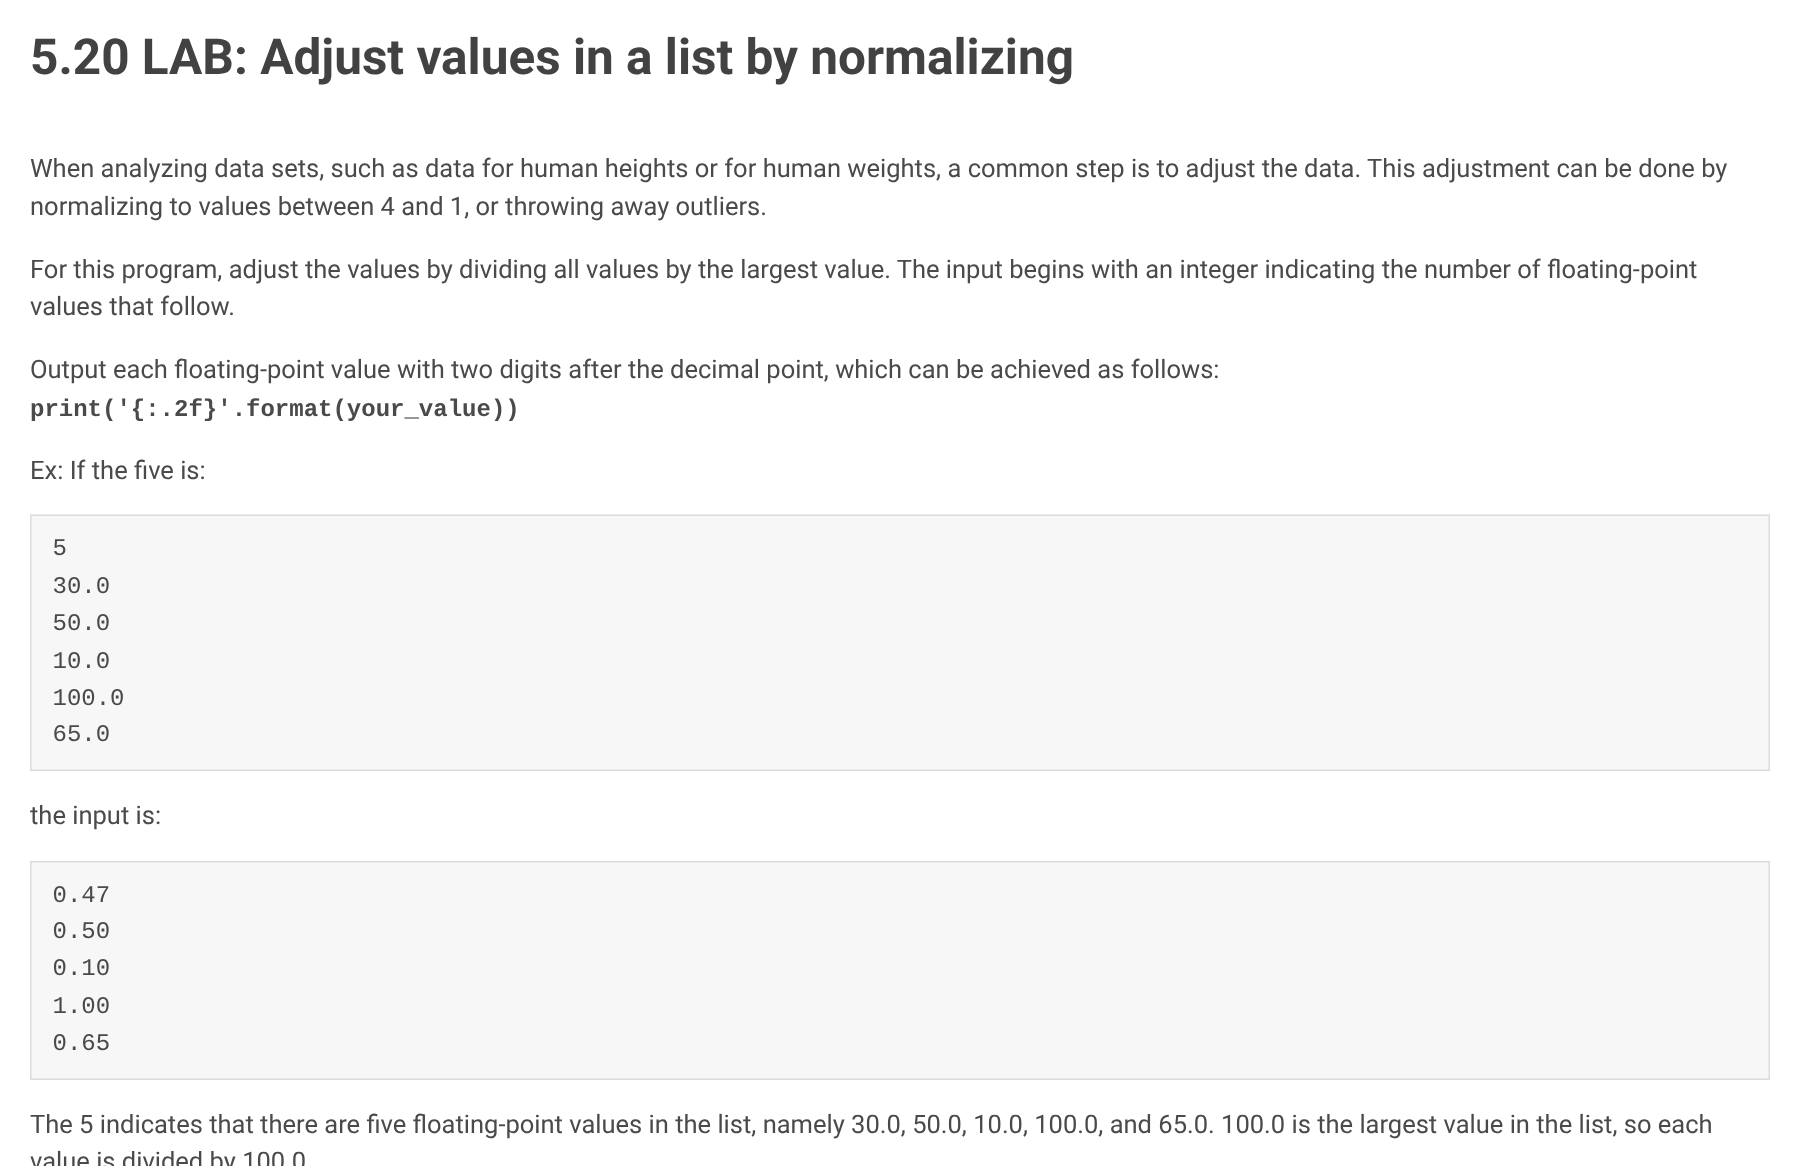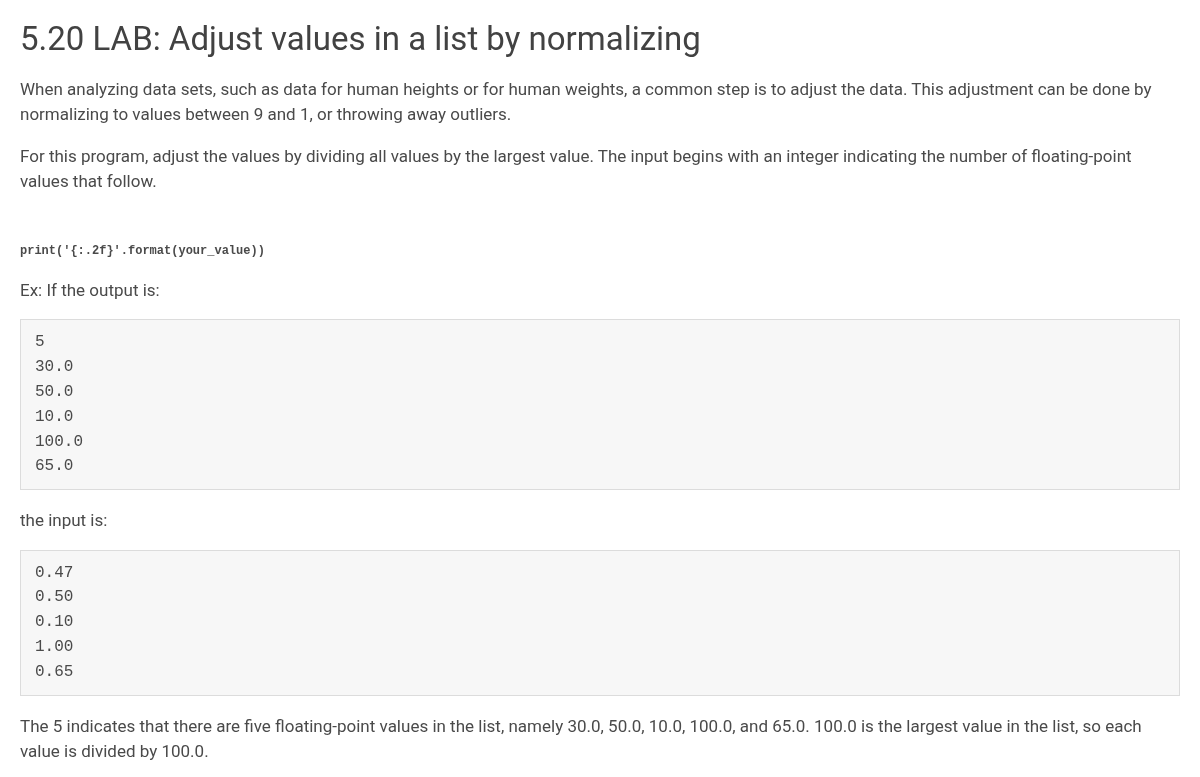--- a/index.html
+++ b/index.html
@@ -10,32 +10,32 @@
     padding: 0 20px 20px 20px;
     font-family: -apple-system, BlinkMacSystemFont, "Segoe UI", Roboto, "Helvetica Neue", Arial, sans-serif;
     color: #4a4a4a;
     background: #ffffff;
     width: 1200px;
     font-size: 17px;
     line-height: 1.5;
   }
   h1 {
     font-size: 33px;
-    font-weight: 400;
+    font-weight: 700;
     color: #424242;
-    margin: 18px 0 16px 0;
+    margin: 18px 0 40px 0;
     line-height: 1.3;
   }
   p {
     margin: 0 0 16px 0;
     color: #4a4a4a;
   }
   code.inline {
     font-family: "Courier New", Courier, monospace;
-    font-size: 12px;
+    font-size: 16px;
     color: #4a4a4a;
     font-weight: 600;
   }
   pre.codeblock {
     background: #f7f7f7;
     border: 1px solid #dcdcdc;
     padding: 10px 14px;
     margin: 0 0 18px 0;
     font-family: "Courier New", Courier, monospace;
     font-size: 16px;
@@ -43,30 +43,30 @@
     color: #4a4a4a;
     white-space: pre;
     overflow: auto;
   }
 </style>
 </head>
 <body>
 
 <h1>5.20 LAB: Adjust values in a list by normalizing</h1>
 
-<p>When analyzing data sets, such as data for human heights or for human weights, a common step is to adjust the data. This adjustment can be done by normalizing to values between 9 and 1, or throwing away outliers.</p>
+<p>When analyzing data sets, such as data for human heights or for human weights, a common step is to adjust the data. This adjustment can be done by normalizing to values between 4 and 1, or throwing away outliers.</p>
 
 <p>For this program, adjust the values by dividing all values by the largest value. The input begins with an integer indicating the number of floating-point values that follow.</p>
 
 <p>
-  <br>
+  <span>Output each floating-point value with two digits after the decimal point, which can be achieved as follows:</span><br>
   <code class="inline">print('{:.2f}'.format(your_value))</code>
 </p>
 
-<p>Ex: If the output is:</p>
+<p>Ex: If the five is:</p>
 
 <pre class="codeblock">5
 30.0
 50.0
 10.0
 100.0
 65.0</pre>
 
 <p>the input is:</p>
 

